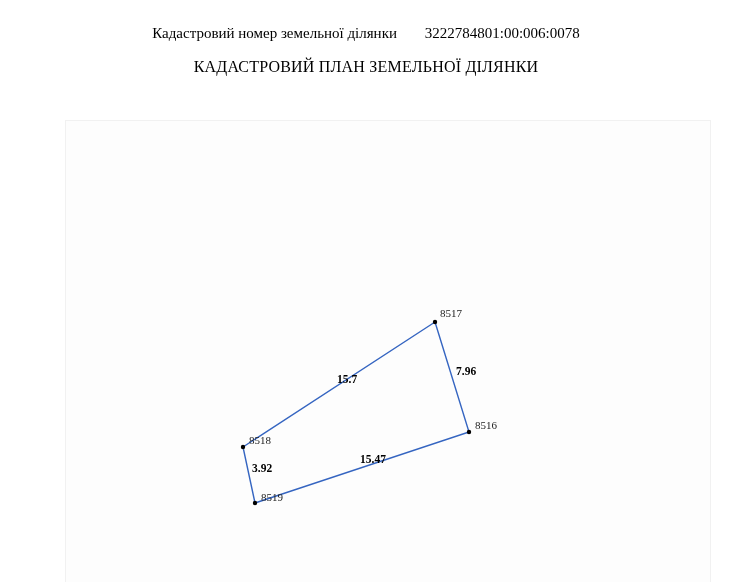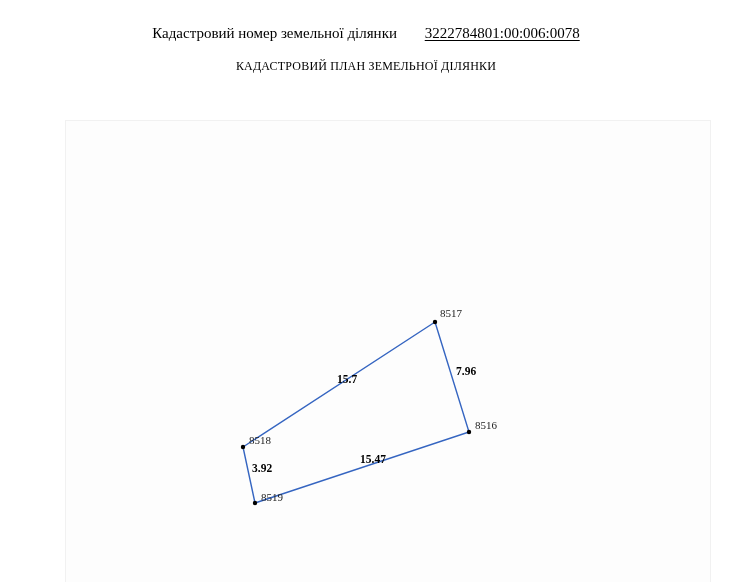--- a/index.html
+++ b/index.html
@@ -19,31 +19,30 @@
     position: absolute;
     top: 24px;
     left: 0;
     width: 100%;
     text-align: center;
     font-size: 15px;
     line-height: 18px;
     white-space: nowrap;
   }
   .underlined {
-    text-decoration: underline;
     text-underline-offset: 2px;
     margin-left: 24px;
   }
   .header-title {
     position: absolute;
     top: 57px;
     left: 0;
     width: 100%;
     text-align: center;
-    font-size: 12px;
+    font-size: 16px;
     line-height: 19px;
     letter-spacing: 0.2px;
     white-space: nowrap;
   }
   .plan-area {
     position: absolute;
     left: 65px;
     top: 120px;
     width: 646px;
     height: 470px; 

